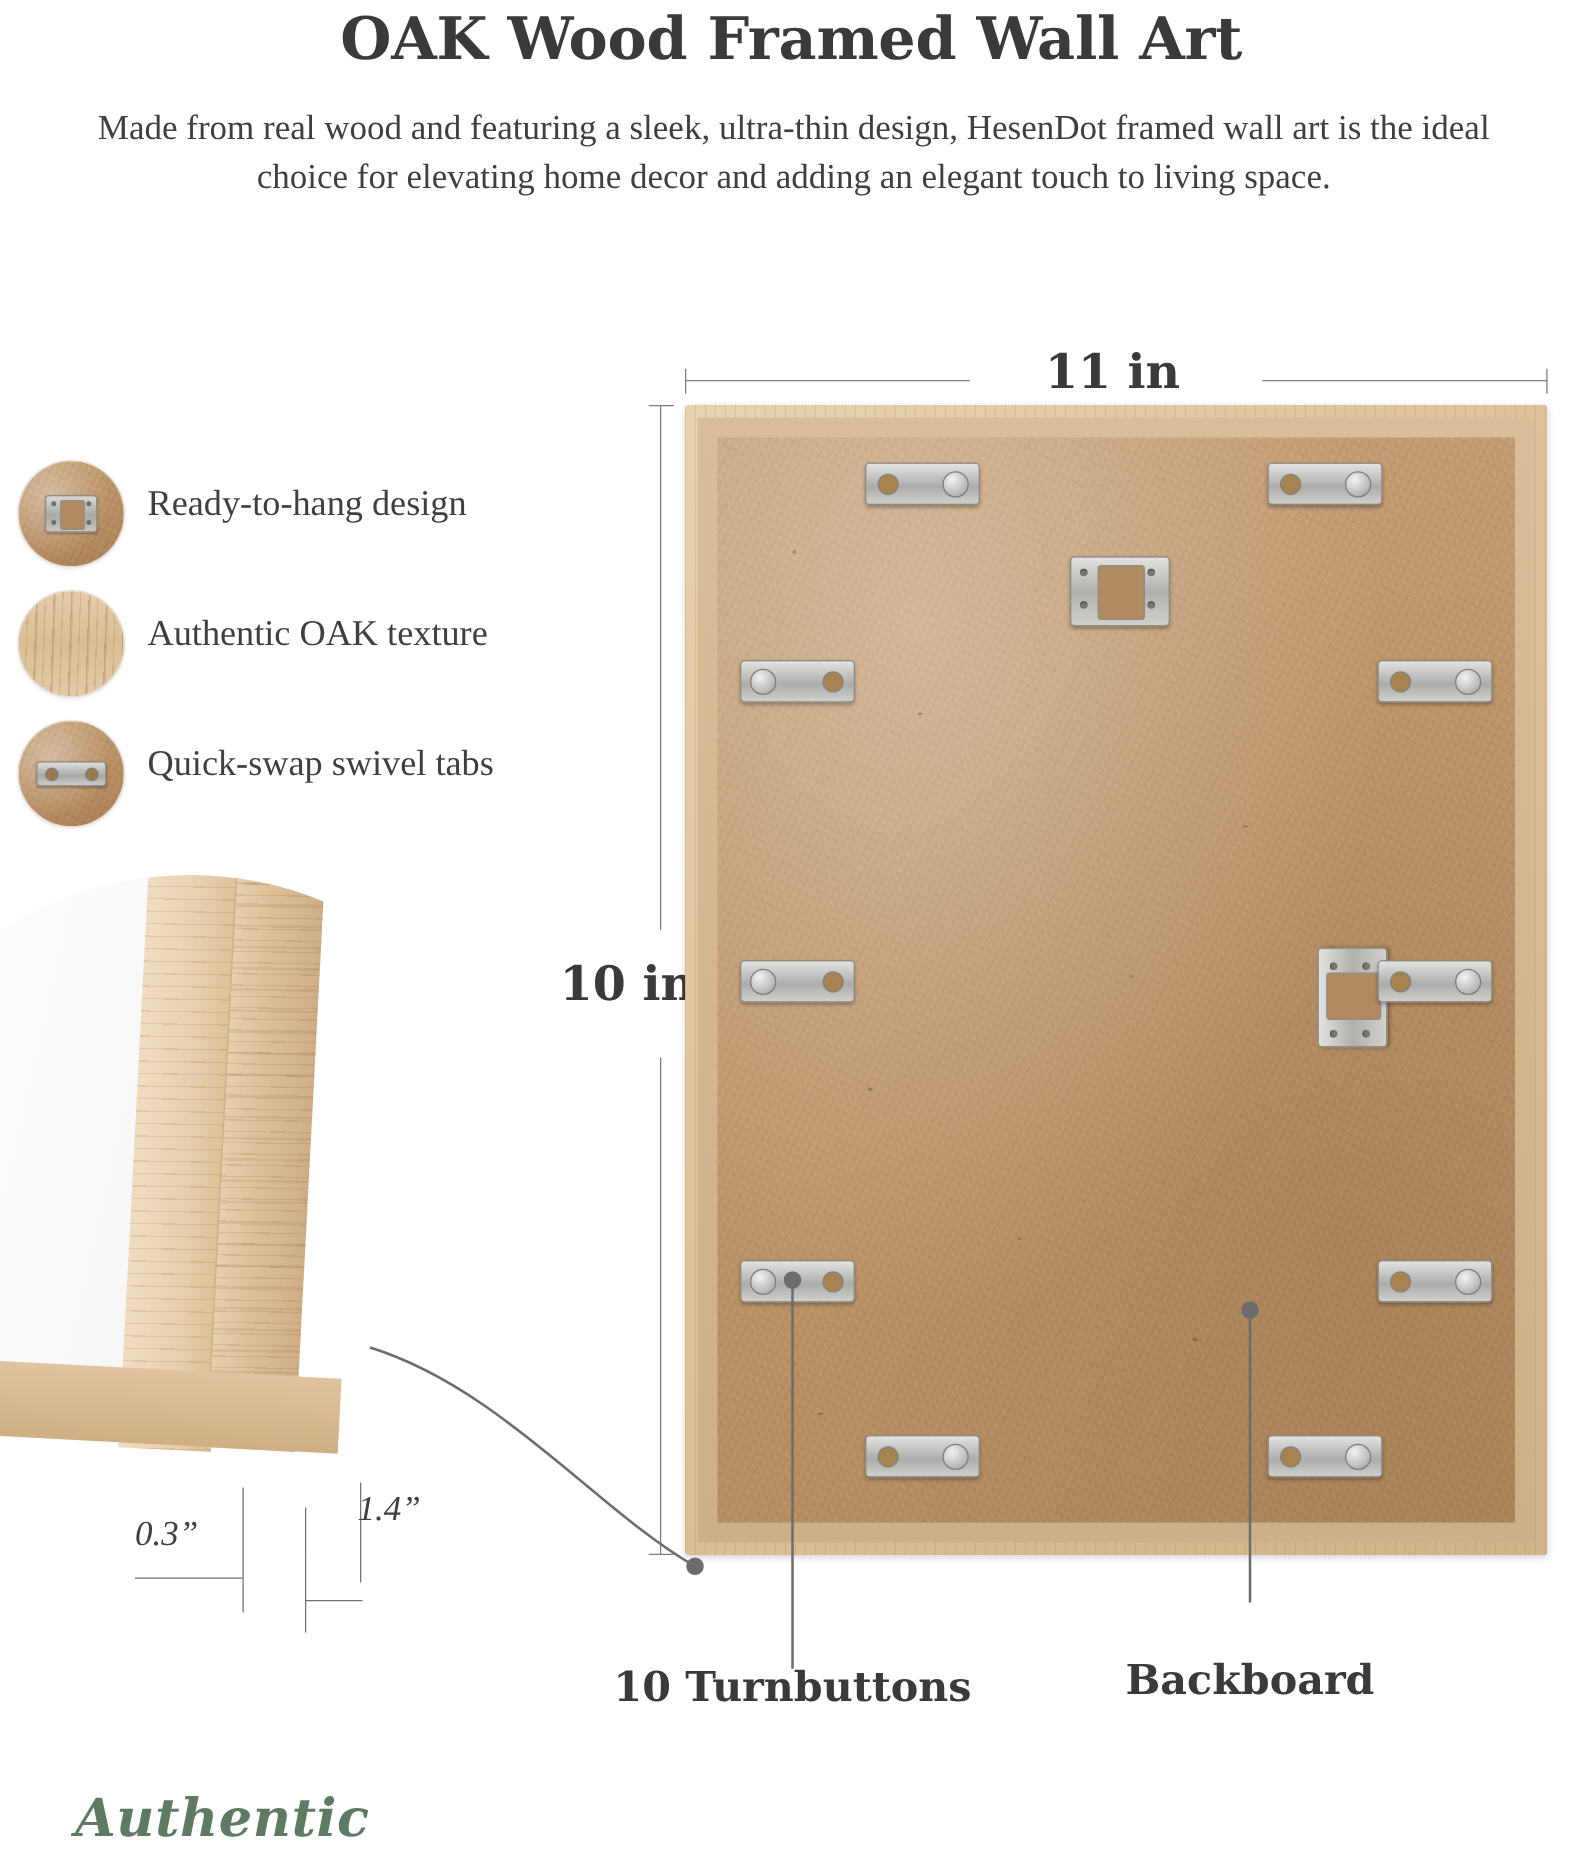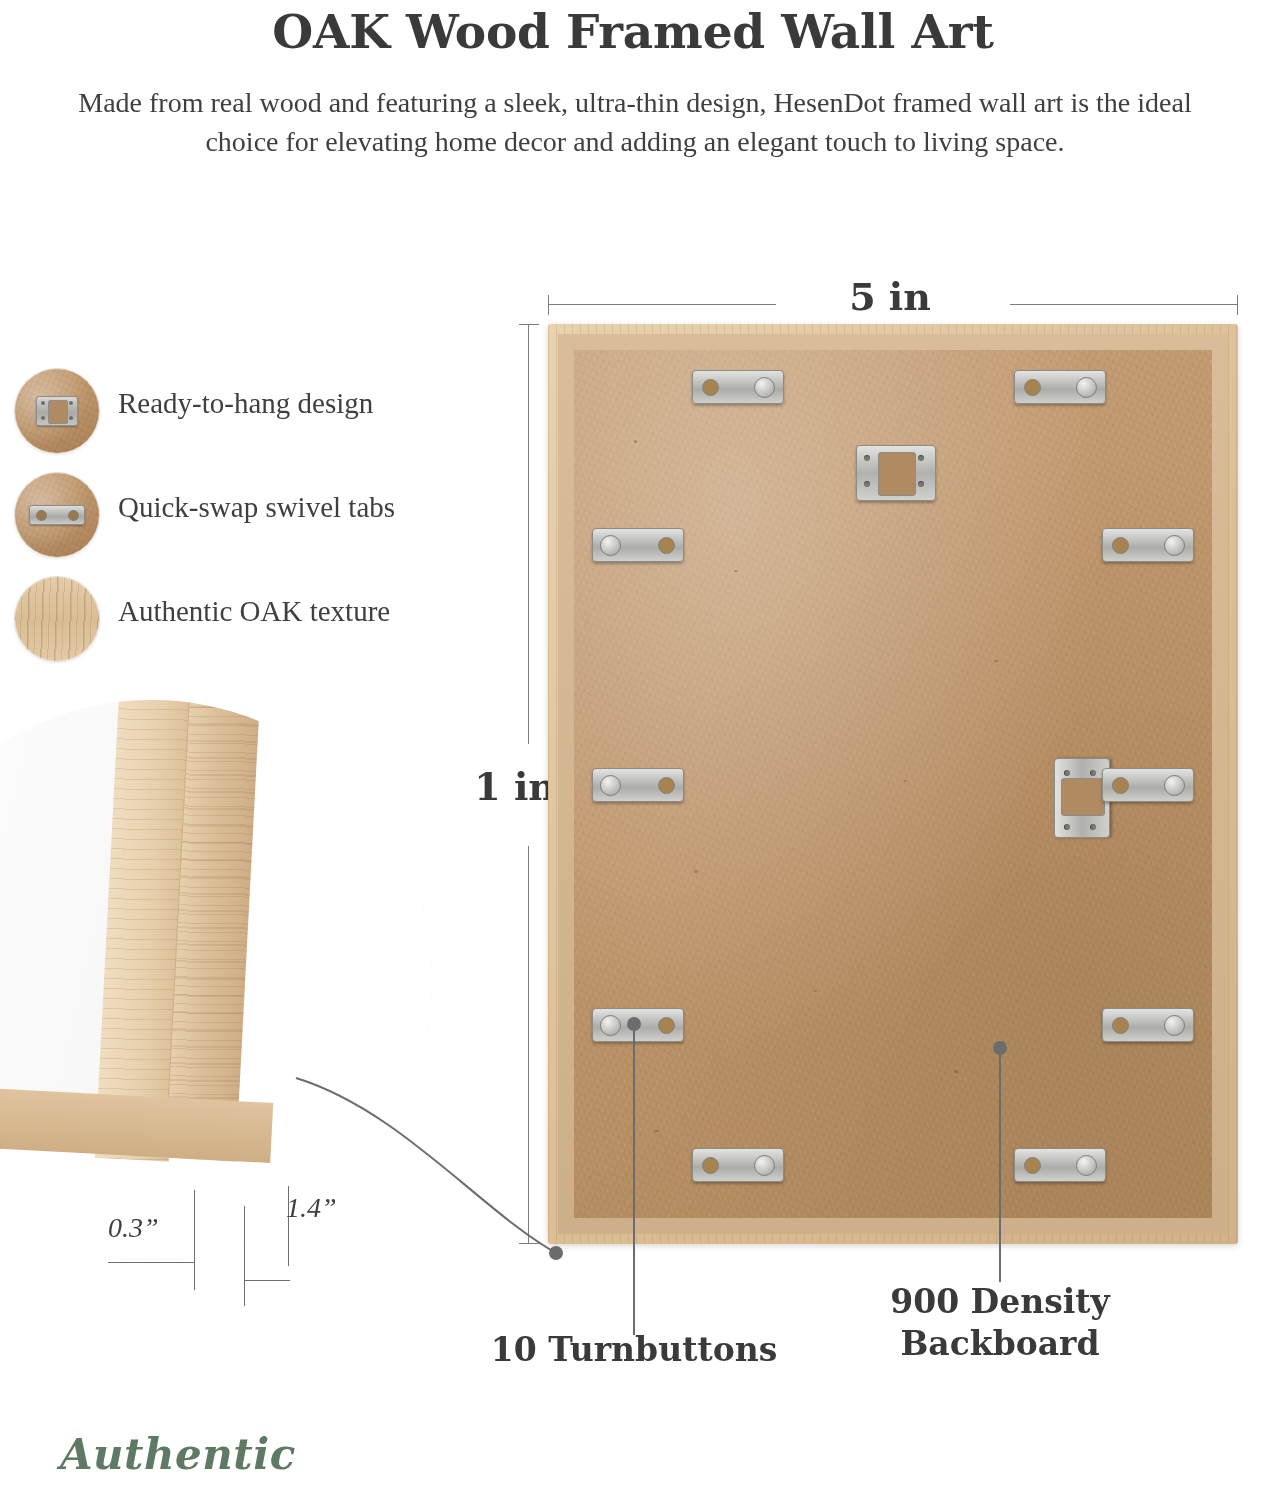--- a/index.html
+++ b/index.html
@@ -247,36 +247,36 @@
             <div class="mh-dot" style="left:33px;top:5px;"></div>
             <div class="mh-dot" style="left:33px;top:20px;"></div>
           </div>
         </div>
       </div>
       <div class="f-label">Ready-to-hang design</div>
     </div>
 
     <div class="feature">
       <div class="f-badge">
+        <div class="badge-oak"></div>
+      </div>
+      <div class="f-label">Authentic OAK texture</div>
+    </div>
+
+    <div class="feature">
+      <div class="f-badge">
         <div class="badge-board">
           <div class="mini-tab">
             <div class="mt-body"></div>
             <div class="mt-hole" style="left:7px;"></div>
             <div class="mt-hole" style="left:39px;"></div>
           </div>
         </div>
       </div>
       <div class="f-label">Quick-swap swivel tabs</div>
-    </div>
-
-    <div class="feature">
-      <div class="f-badge">
-        <div class="badge-oak"></div>
-      </div>
-      <div class="f-label">Authentic OAK texture</div>
     </div>
 
   </div>
 
   <div class="zoom-circle">
     <div class="zc-inner">
       <div class="zc-white"></div>
       <div class="mat-white"></div>
       <div class="rail-face"></div>
       <div class="rail-outer"></div>
@@ -291,29 +291,29 @@
   <div class="dim-line h" style="left:244px;top:1280px;width:46px;"></div>
   <div class="dim" style="left:108px;top:1212px;">0.3”</div>
   <div class="dim" style="left:286px;top:1192px;">1.4”</div>
 
   <div class="ruler-top">
     <div class="r-line" style="left:0;top:0;width:228px;height:1px;background:#7d7d7d;"></div>
     <div class="r-line" style="left:462px;top:0;width:228px;height:1px;background:#7d7d7d;"></div>
     <div class="r-line" style="left:0;top:-9px;width:1px;height:20px;background:#7d7d7d;"></div>
     <div class="r-line" style="left:689px;top:-9px;width:1px;height:20px;background:#7d7d7d;"></div>
   </div>
-  <div class="label-12">5 in</div>
+  <div class="label-12">11 in</div>
 
   <div>
     <div class="r-line" style="position:absolute;left:528px;top:324px;width:1px;height:420px;background:#7d7d7d;"></div>
     <div class="r-line" style="position:absolute;left:528px;top:846px;width:1px;height:398px;background:#7d7d7d;"></div>
     <div class="r-line" style="position:absolute;left:519px;top:324px;width:20px;height:1px;background:#7d7d7d;"></div>
     <div class="r-line" style="position:absolute;left:519px;top:1243px;width:20px;height:1px;background:#7d7d7d;"></div>
   </div>
-  <div class="label-16">1 in</div>
+  <div class="label-16">10 in</div>
 
   <div class="frame-wrap">
     <div class="frame-outer"></div>
     <div class="frame-bevel"></div>
     <div class="board">
       <div class="speck" style="left:60px;top:90px;width:3px;height:3px;"></div>
       <div class="speck" style="left:160px;top:220px;width:4px;height:2px;"></div>
       <div class="speck" style="left:300px;top:140px;width:3px;height:3px;"></div>
       <div class="speck" style="left:420px;top:310px;width:5px;height:2px;"></div>
       <div class="speck" style="left:520px;top:460px;width:3px;height:3px;"></div>
@@ -399,18 +399,17 @@
   <svg class="lines">
     <path d="M296,1078 C400,1110 480,1210 556,1253" stroke="#6c6c6c" stroke-width="2" fill="none"></path>
     <path d="M634,1024 L634,1335" stroke="#6c6c6c" stroke-width="2" fill="none"></path>
     <path d="M1000,1048 L1000,1282" stroke="#6c6c6c" stroke-width="2" fill="none"></path>
   </svg>
   <div class="dot" style="left:549px;top:1246px;"></div>
   <div class="dot" style="left:627px;top:1017px;"></div>
   <div class="dot" style="left:993px;top:1041px;"></div>
 
   <div class="callout-label" style="left:434px;top:1330px;width:400px;">10 Turnbuttons</div>
-  <div class="callout-label" style="left:810px;top:1282px;width:380px;">900 Density</div>
   <div class="callout-label" style="left:810px;top:1324px;width:380px;">Backboard</div>
 
   <div class="logo">Authentic</div>
 
 </div>
 
 </body></html>

